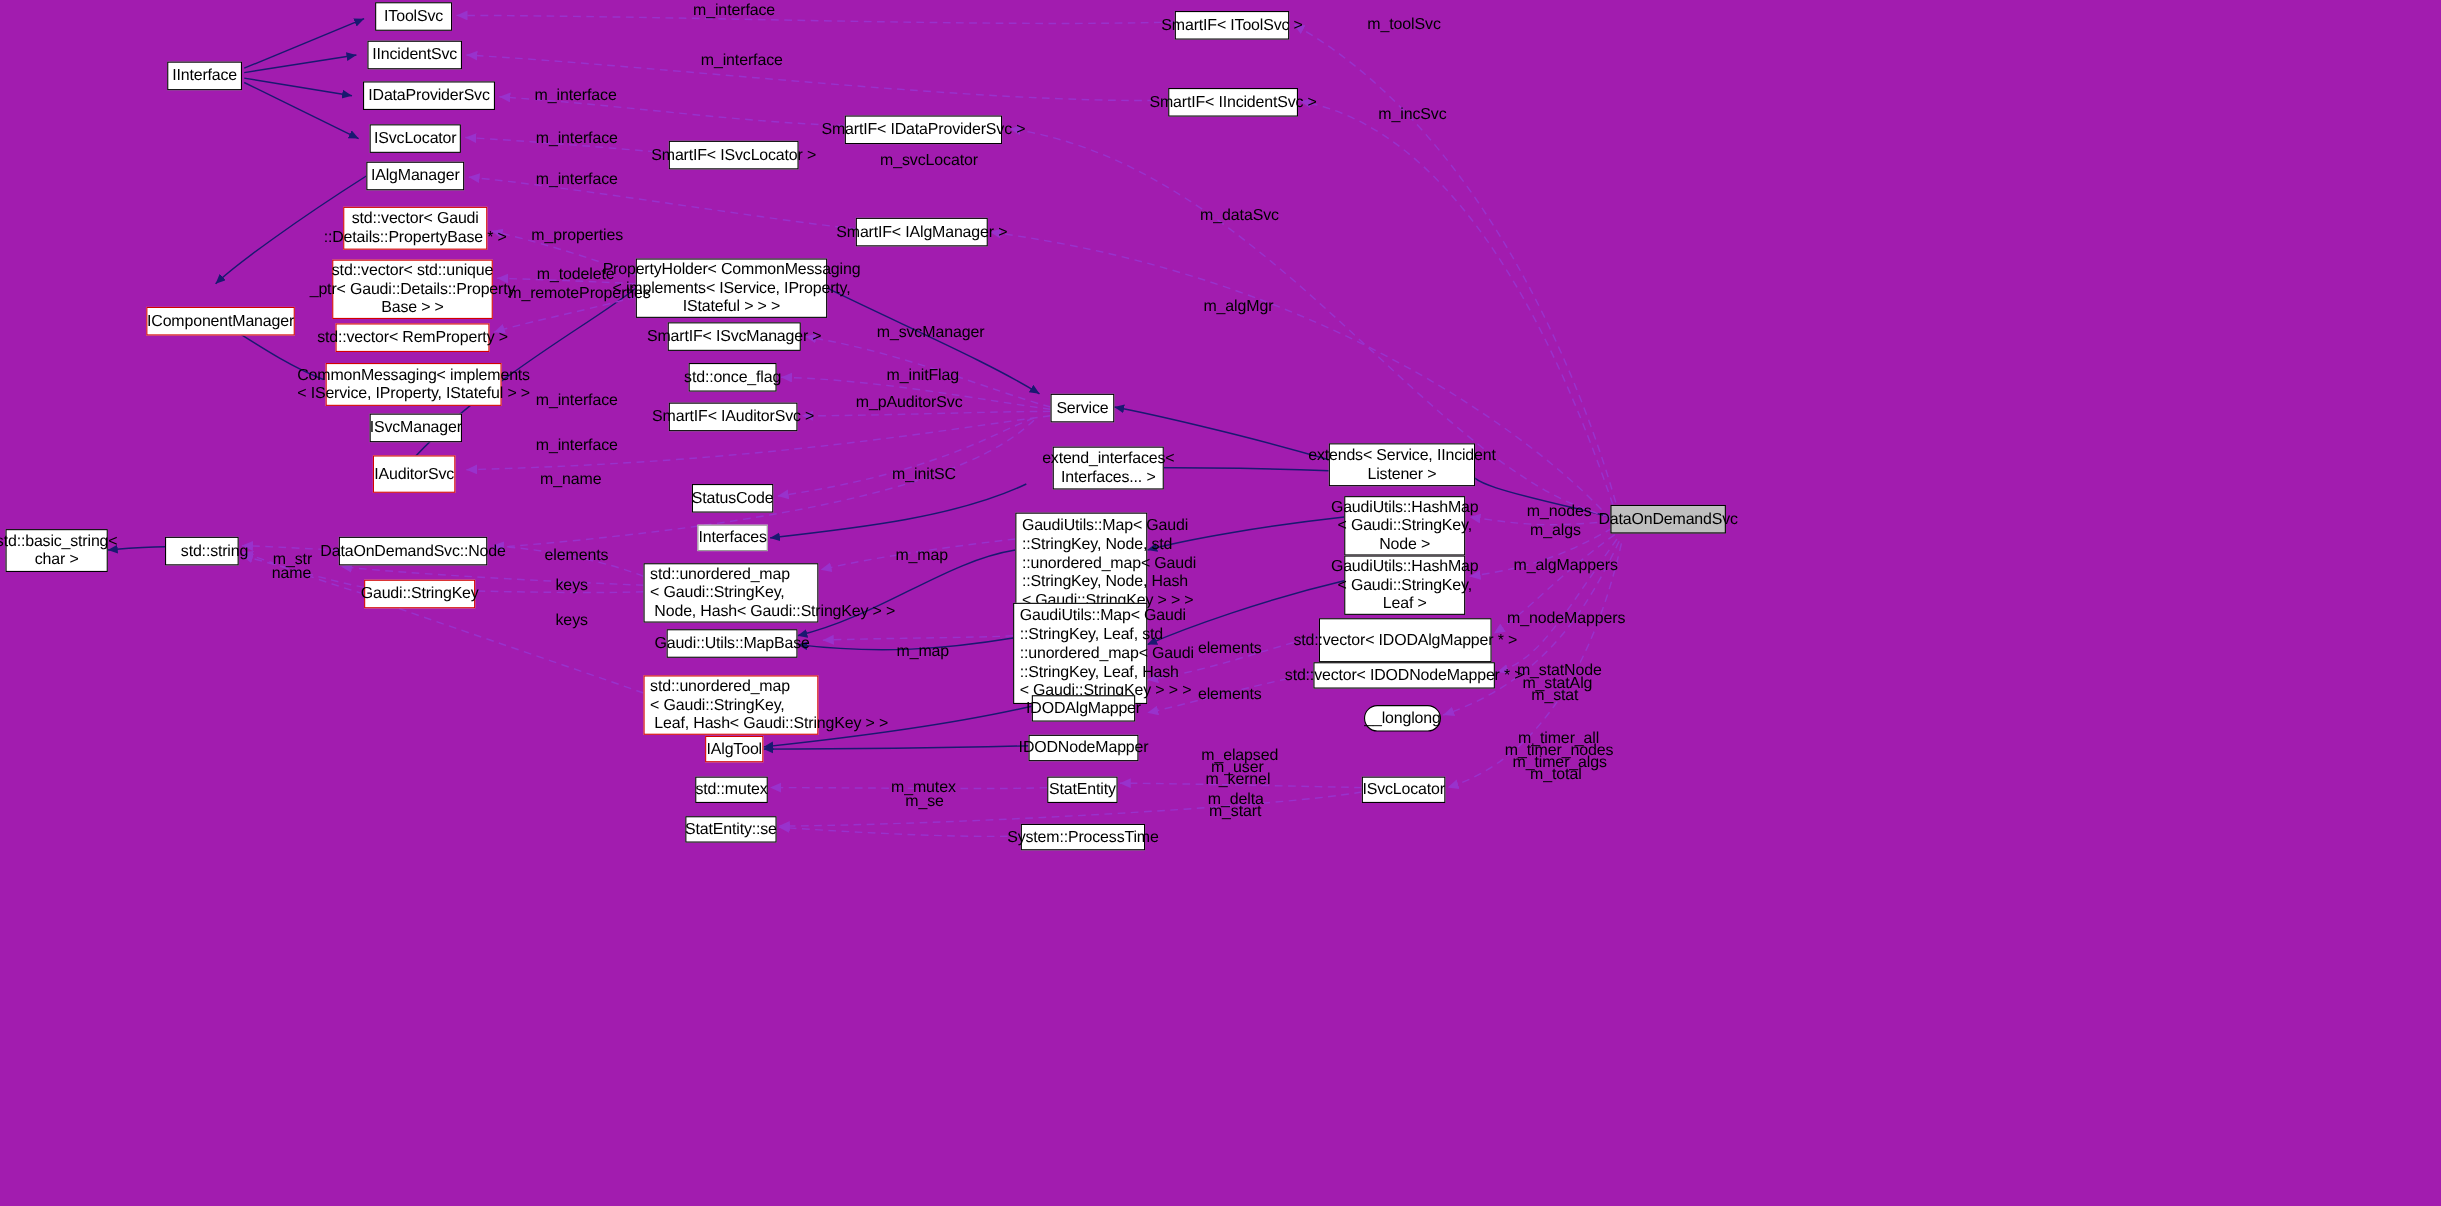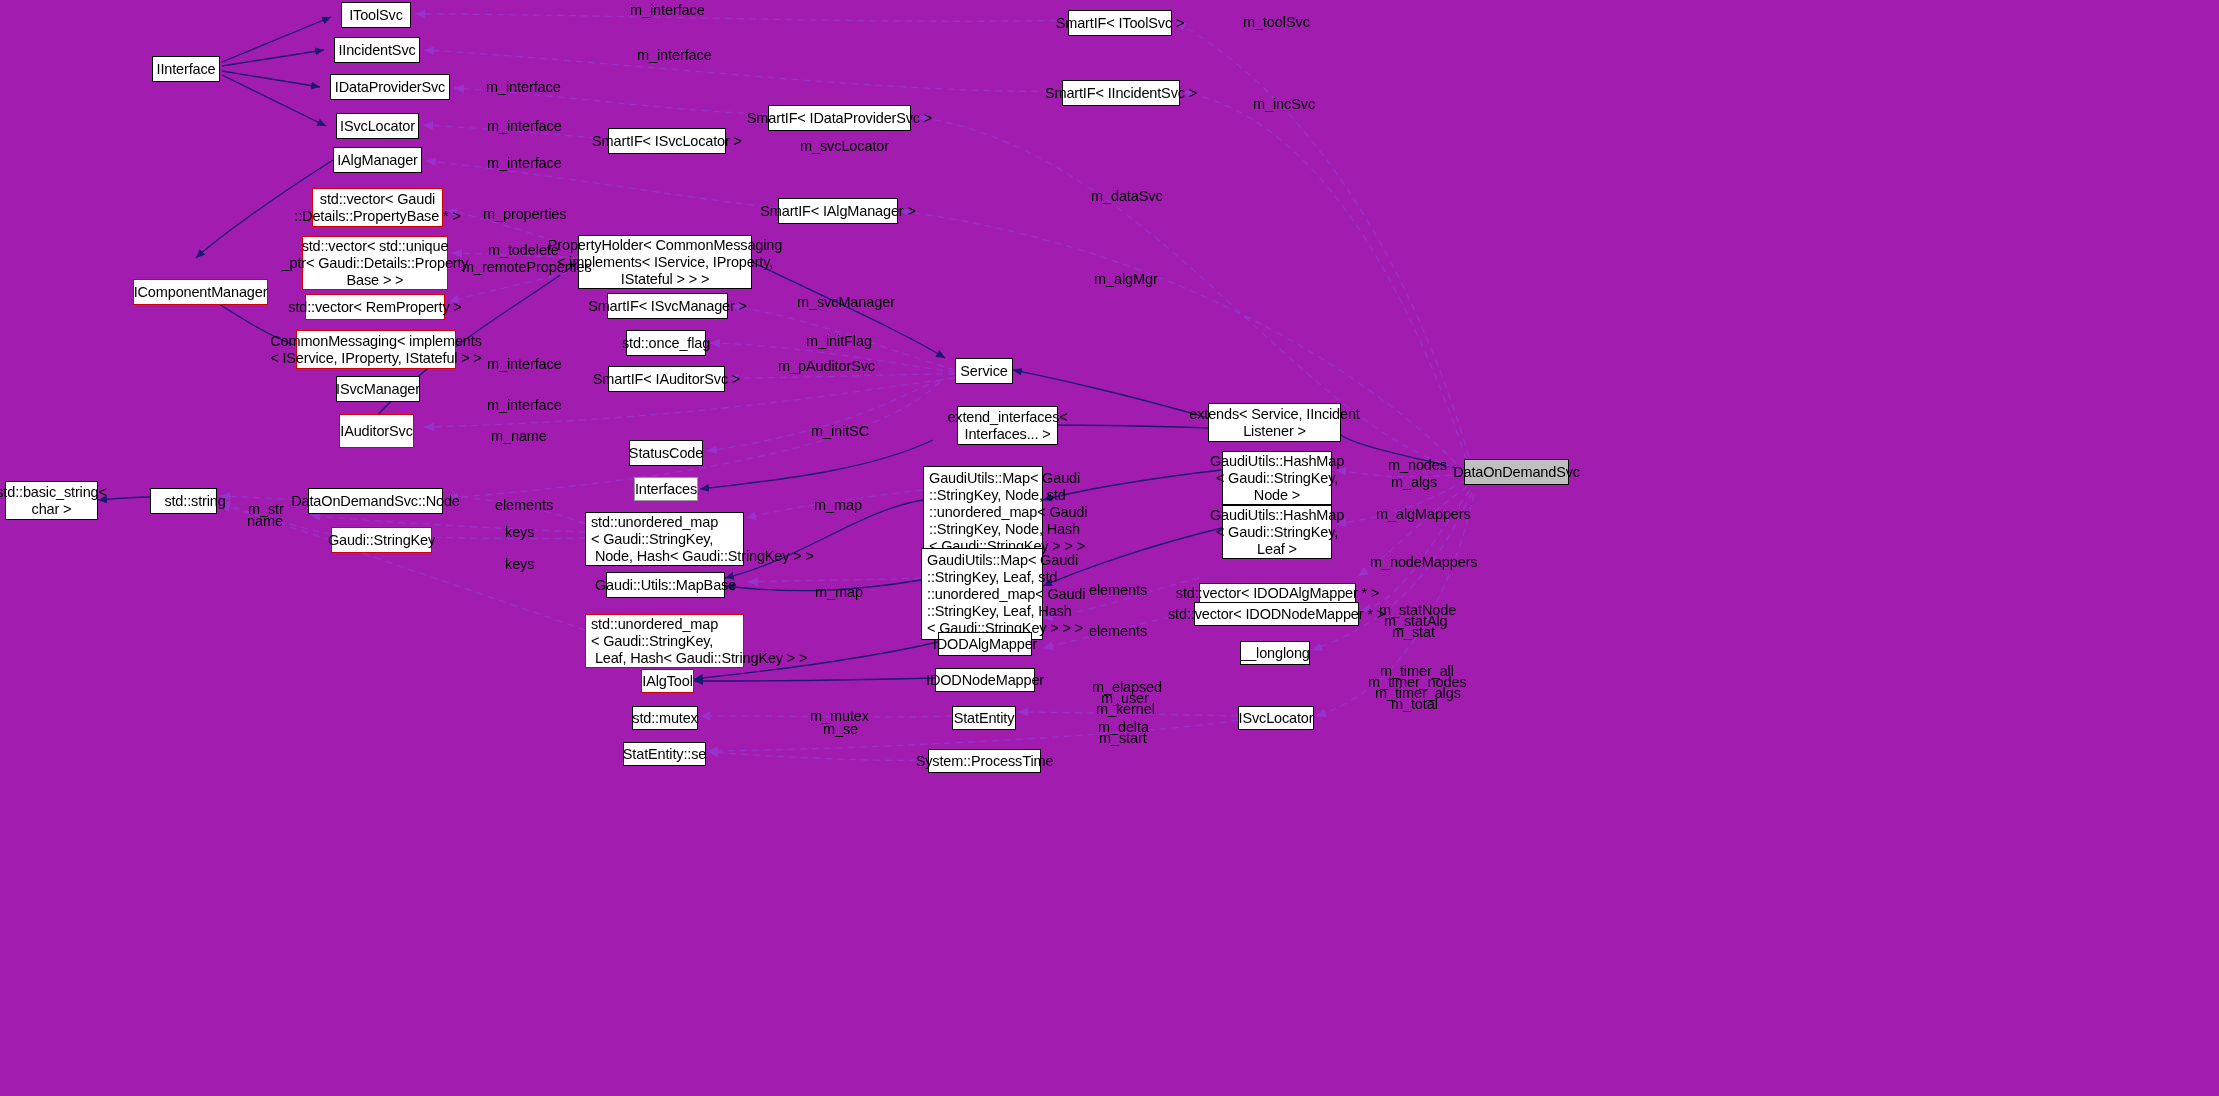--- a/index.html
+++ b/index.html
@@ -190,25 +190,25 @@
       <div class="node" style="left: 150px; top: 488px; width: 67px; height: 26px; padding-left: 28px;">std::string</div>
       <div class="node" style="left: 308px; top: 488px; width: 135px; height: 26px;">DataOnDemandSvc::Node</div>
       <div class="node red" style="left: 331px; top: 527px; width: 101px; height: 26px;">Gaudi::StringKey</div>
       <div class="node left" style="left: 585px; top: 512px; width: 159px; height: 54px;">std::unordered_map
 &lt; Gaudi::StringKey,
  Node, Hash&lt; Gaudi::StringKey &gt; &gt;</div>
       <div class="node" style="left: 606px; top: 572px; width: 119px; height: 26px;">Gaudi::Utils::MapBase</div>
       <div class="node red left" style="left: 585px; top: 614px; width: 159px; height: 54px;">std::unordered_map
 &lt; Gaudi::StringKey,
  Leaf, Hash&lt; Gaudi::StringKey &gt; &gt;</div>
-      <div class="node" style="left: 1199px; top: 583px; width: 157px; height: 20px;">std::vector&lt; IDODAlgMapper * &gt;</div>
+      <div class="node" style="left: 1199px; top: 562px; width: 157px; height: 40px;">std::vector&lt; IDODAlgMapper * &gt;</div>
       <div class="node" style="left: 1194px; top: 602px; width: 165px; height: 24px;">std::vector&lt; IDODNodeMapper * &gt;</div>
       <div class="node" style="left: 938px; top: 632px; width: 94px; height: 24px;">IDODAlgMapper</div>
       <div class="node" style="left: 935px; top: 668px; width: 100px; height: 24px;">IDODNodeMapper</div>
-      <div class="node" style="left: 1240px; top: 641px; width: 70px; height: 24px;">__longlong</div>
+      <div class="node" style="left: 1240px; top: 641px; width: 70px; height: 24px; border-radius: 12px;">__longlong</div>
       <div class="node red" style="left: 641px; top: 669px; width: 53px; height: 24px;">IAlgTool</div>
       <div class="node" style="left: 1238px; top: 706px; width: 76px; height: 24px;">ISvcLocator</div>
       <div class="node" style="left: 632px; top: 706px; width: 66px; height: 24px;">std::mutex</div>
       <div class="node" style="left: 952px; top: 706px; width: 64px; height: 24px;">StatEntity</div>
       <div class="node" style="left: 623px; top: 742px; width: 83px; height: 24px;">StatEntity::se</div>
       <div class="node" style="left: 928px; top: 749px; width: 113px; height: 24px;">System::ProcessTime</div>
     </div>
   <div id="labels">
       <div class="edge-label" style="left: 630px; top: 2px;">m_interface</div>
       <div class="edge-label" style="left: 637px; top: 47px;">m_interface</div>

